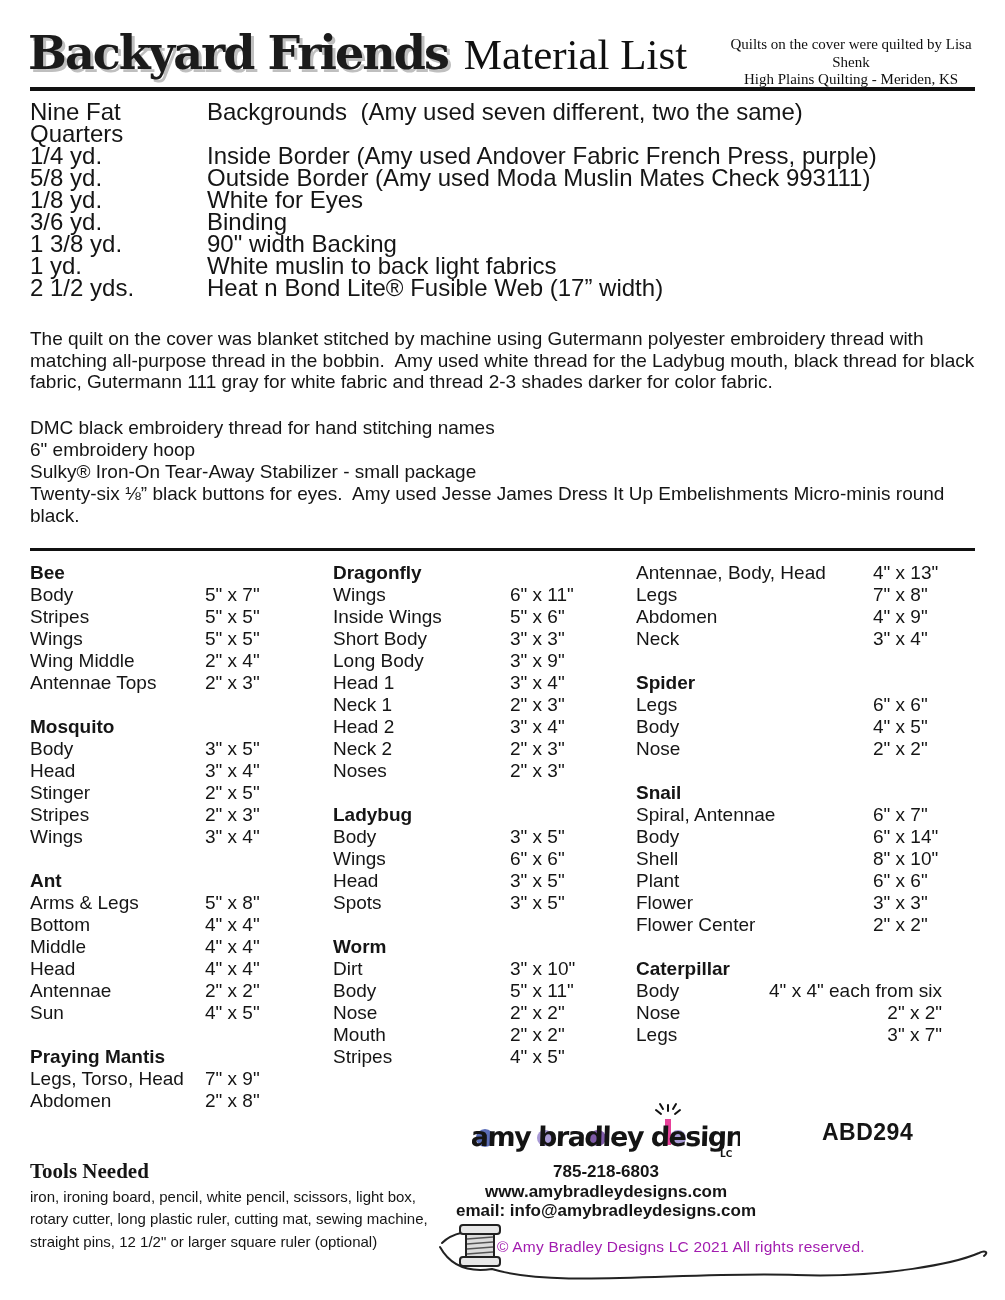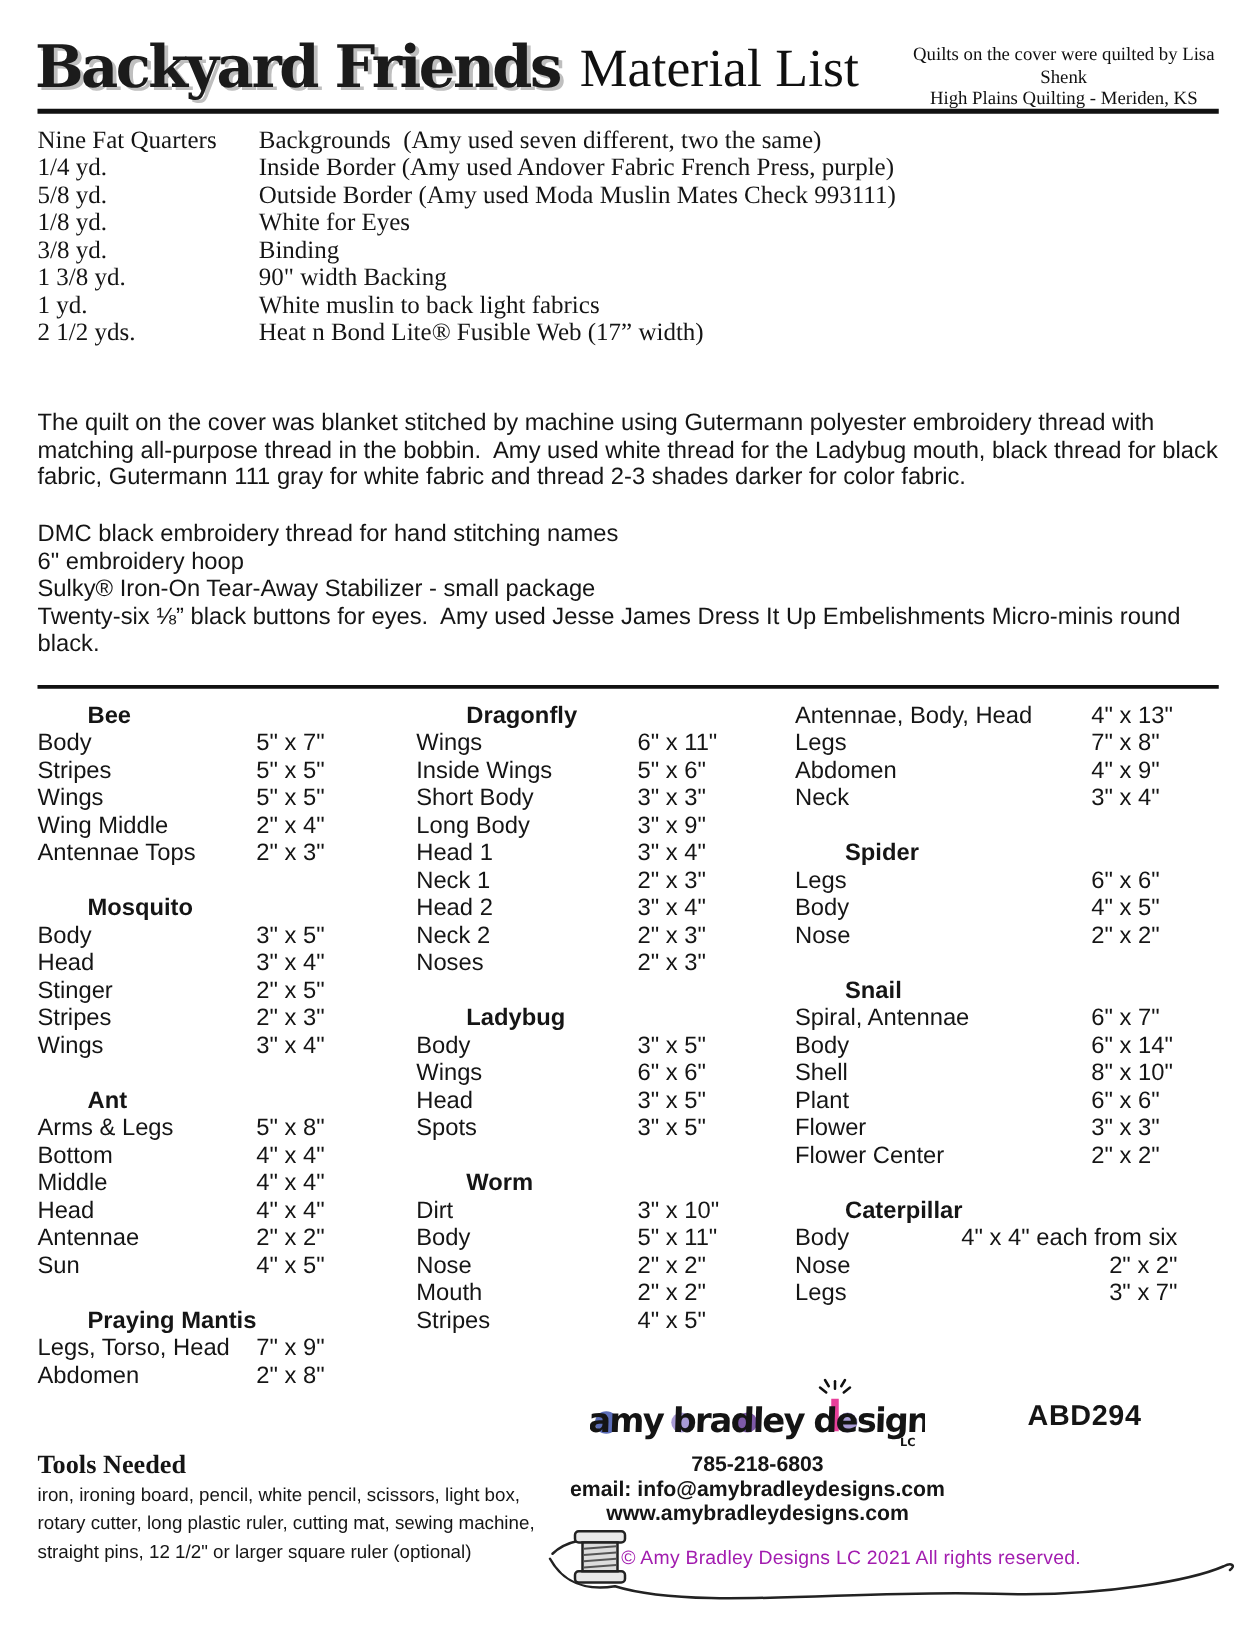--- a/index.html
+++ b/index.html
@@ -39,33 +39,33 @@
   .rule{position:absolute;left:30px;width:945px;background:#111;}
   .rule-top{top:87px;height:4px;}
   .rule-mid{top:548px;height:3px;}
   
   .materials{position:absolute;left:30px;top:101px;width:950px;}
   .materials h2{
     margin:0 0 3px 0;
     font-family:"Liberation Serif", serif;
     font-size:22px;font-weight:700;color:#101010;
   }
-  .mat-row{display:flex;line-height:22px;font-size:20px;font-family:Liberation Serif, serif;}
+  .mat-row{display:flex;line-height:22px;font-size:24px;}
   .mat-qty{flex:0 0 177px;}
   .mat-desc{white-space:pre-wrap;}
   
   .stitch-note{
     position:absolute;left:30px;top:328px;width:948px;margin:0;
     font-size:19px;line-height:21.7px;white-space:pre-wrap;
   }
   .extra-notes{position:absolute;left:30px;top:417px;width:928px;}
   .note-line{font-size:19px;line-height:22px;white-space:pre-wrap;}
   
   .cut-col{position:absolute;top:562px;font-size:19px;}
-  .cut-head{font-weight:700;line-height:22px;margin-left:40px;}
+  .cut-head{font-weight:700;line-height:22px;}
   .cut-row{display:flex;line-height:22px;}
   .cut-row .part{flex:0 0 var(--tab);white-space:nowrap;}
   .cut-row .size{white-space:nowrap;}
   .cut-row.right .part{flex:0 0 auto;}
   .cut-row.right .size{margin-left:auto;text-align:right;}
   .cut-group{margin-bottom:22px;}
   
   .tools{position:absolute;left:30px;top:1143px;width:412px;}
   .tools h2{
     margin:16px 0 2px 0;
@@ -111,21 +111,21 @@
         </div>
         <div class="mat-row">
           <span class="mat-qty">5/8 yd.</span>
           <span class="mat-desc">Outside Border (Amy used Moda Muslin Mates Check 993111)</span>
         </div>
         <div class="mat-row">
           <span class="mat-qty">1/8 yd.</span>
           <span class="mat-desc">White for Eyes</span>
         </div>
         <div class="mat-row">
-          <span class="mat-qty">3/8 yd.</span>
+          <span class="mat-qty">3/6 yd.</span>
           <span class="mat-desc">Binding</span>
         </div>
         <div class="mat-row">
           <span class="mat-qty">1 3/8 yd.</span>
           <span class="mat-desc">90" width Backing</span>
         </div>
         <div class="mat-row">
           <span class="mat-qty">1 yd.</span>
           <span class="mat-desc">White muslin to back light fabrics</span>
         </div>
@@ -413,22 +413,22 @@
           <line x1="189" y1="13" x2="184" y2="9"></line>
           <line x1="203" y1="13" x2="208" y2="9"></line>
           <line x1="191" y1="8" x2="188" y2="3"></line>
           <line x1="201" y1="8" x2="204" y2="3"></line>
         </g>
         <text x="0" y="45" font-family="DejaVu Sans, sans-serif" font-weight="bold" font-size="27" letter-spacing="-1.5" fill="#141414" transform="skewX(-2)">amy bradley designs</text>
         <text x="248" y="56" font-family="DejaVu Sans, sans-serif" font-weight="bold" font-size="9" fill="#141414">LC</text>
       </svg>
     </div>
     <div class="contact-line">785-218-6803</div>
+    <div class="contact-line">www.amybradleydesigns.com</div>
     <div class="contact-line">email: info@amybradleydesigns.com</div>
-    <div class="contact-line">www.amybradleydesigns.com</div>
   </div>
 
   <div class="abd-code">ABD294</div>
 
   <svg class="copyright-art" viewBox="0 0 560 72">
     <g stroke="#222" stroke-width="2" fill="none" stroke-linecap="round">
       <path d="M4,34 C 14,52 30,60 56,56 C 120,76 250,58 360,62 C 450,65 520,50 543,40 C 549,37 553,39 548,43"></path>
       <path d="M6,30 C 16,20 34,16 52,20"></path>
     </g>
     <g>

